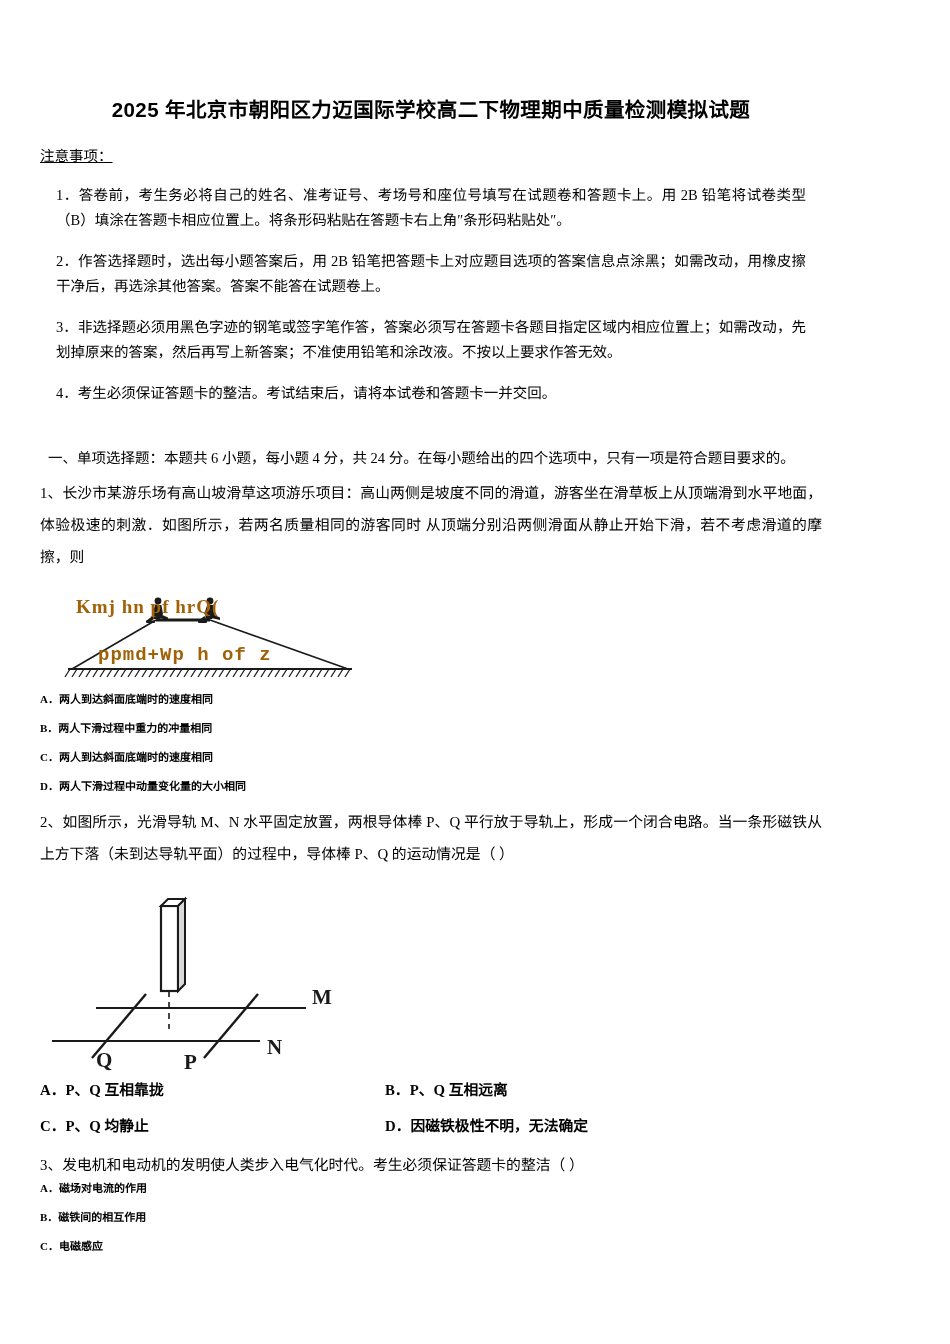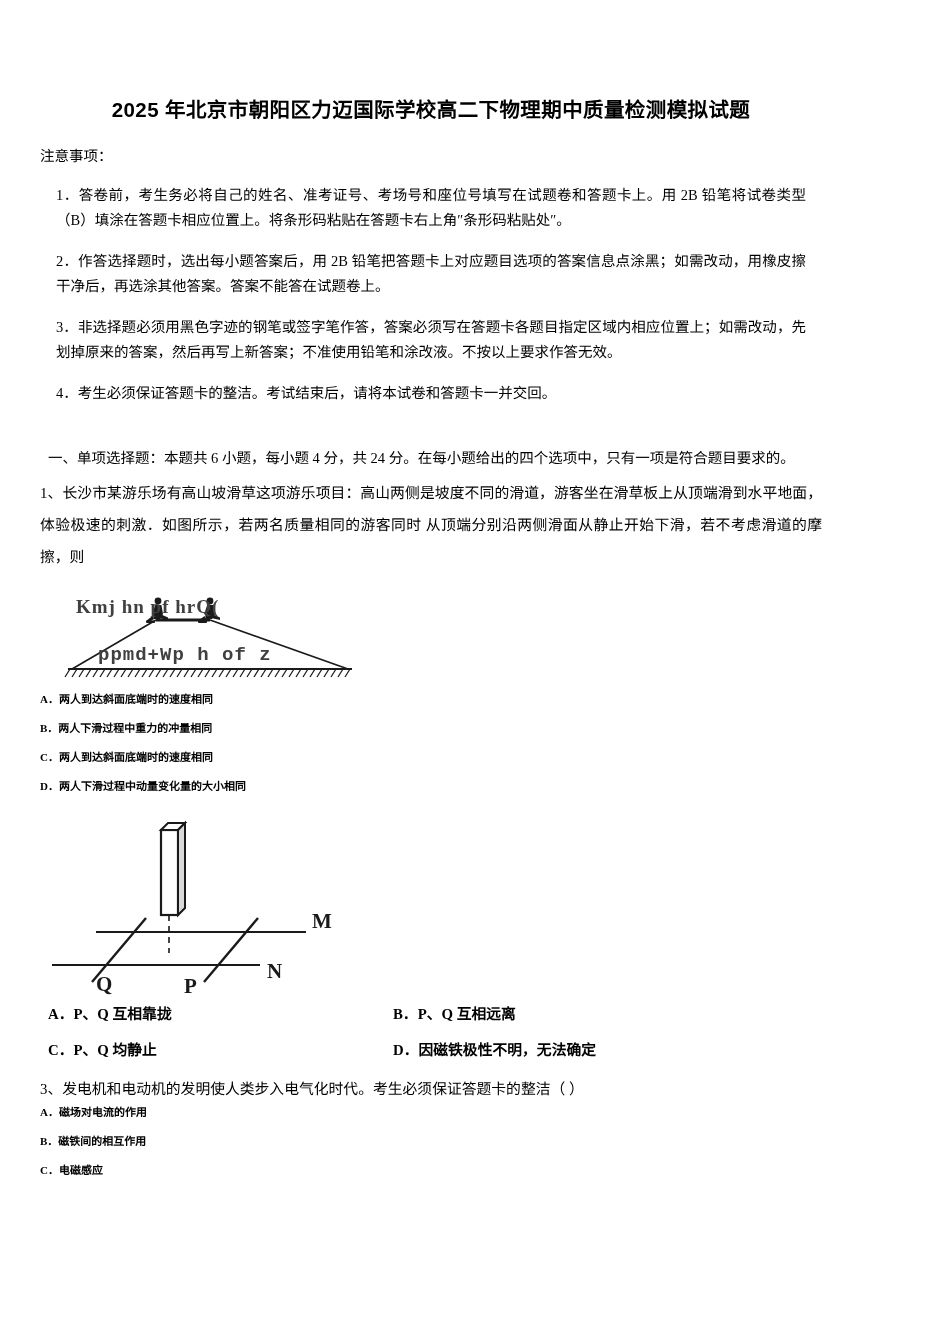--- a/index.html
+++ b/index.html
@@ -37,20 +37,21 @@
   }
 
   
   .notice {
     margin-top: 22px;
   }
   .notice-heading {
     font-size: 14.5px;
     line-height: 1.55;
     margin: 0 0 2px 0;
+    text-decoration: underline;
   }
   .notice-item {
     font-size: 14.5px;
     line-height: 1.72;
     margin: 16px;
     text-align: justify;
     text-justify: inter-ideograph;
   }
 
   
@@ -78,21 +79,21 @@
     padding: 0;
   }
   .opt {
     font-size: 11px;
     line-height: 1.55;
     margin: 0 0 12px 0;
     font-weight: bold;
   }
   .opt-row {
     display: flex;
-    margin: 0 0 14px 8px;
+    margin: 0 0 14px 0;
   }
   .opt-row .opt-cell {
     font-size: 14.8px;
     font-weight: bold;
     line-height: 1.5;
   }
   .opt-cell.left { width: 345px; flex: 0 0 345px; }
 
   
   .figure-wrap {
@@ -112,21 +113,21 @@
   }
   .fig-svg { display: block; }
 
   
   .watermark {
     position: absolute;
     left: 26px;
     top: 8px;
     font-size: 19px;
     font-weight: bold;
-    color: #404040;
+    color: #a16207;
     letter-spacing: 1px;
     white-space: nowrap;
     pointer-events: none;
     user-select: none;
     font-family: "Liberation Serif", serif;
   }
   .watermark.w2 { top: 56px; left: 48px; font-family: Liberation Mono, monospace; }
 
   .spacer-sm { height: 8px; }
 </style>
@@ -229,20 +230,21 @@
 
     <div class="opt-list">
       <p class="opt">A．两人到达斜面底端时的速度相同</p>
       <p class="opt">B．两人下滑过程中重力的冲量相同</p>
       <p class="opt">C．两人到达斜面底端时的速度相同</p>
       <p class="opt">D．两人下滑过程中动量变化量的大小相同</p>
     </div>
   </div>
 
   <div>
+    <p class="q-stem"><span>2、</span><span>如图所示，光滑导轨 M、N 水平固定放置，两根导体棒 P、Q 平行放于导轨上，形成一个闭合电路。当一条形磁铁从上方下落（未到达导轨平面）的过程中，导体棒 P、Q 的运动情况是（      ）</span></p>
 
     <div class="figure-wrap fig2">
       <svg class="fig-svg" viewBox="0 0 290 180" width="290" height="180">
 
         <g>
           <rect x="113" y="15" width="17" height="85" fill="#ffffff" stroke="#1a1a1a" stroke-width="2.2"></rect>
           <path d="M113 15 L120 8 L137 8 L130 15 Z" fill="#ffffff" stroke="#1a1a1a" stroke-width="2"></path>
           <path d="M130 15 L137 8 L137 93 L130 100 Z" fill="#d9d9d9" stroke="#1a1a1a" stroke-width="2"></path>
         </g>
 

